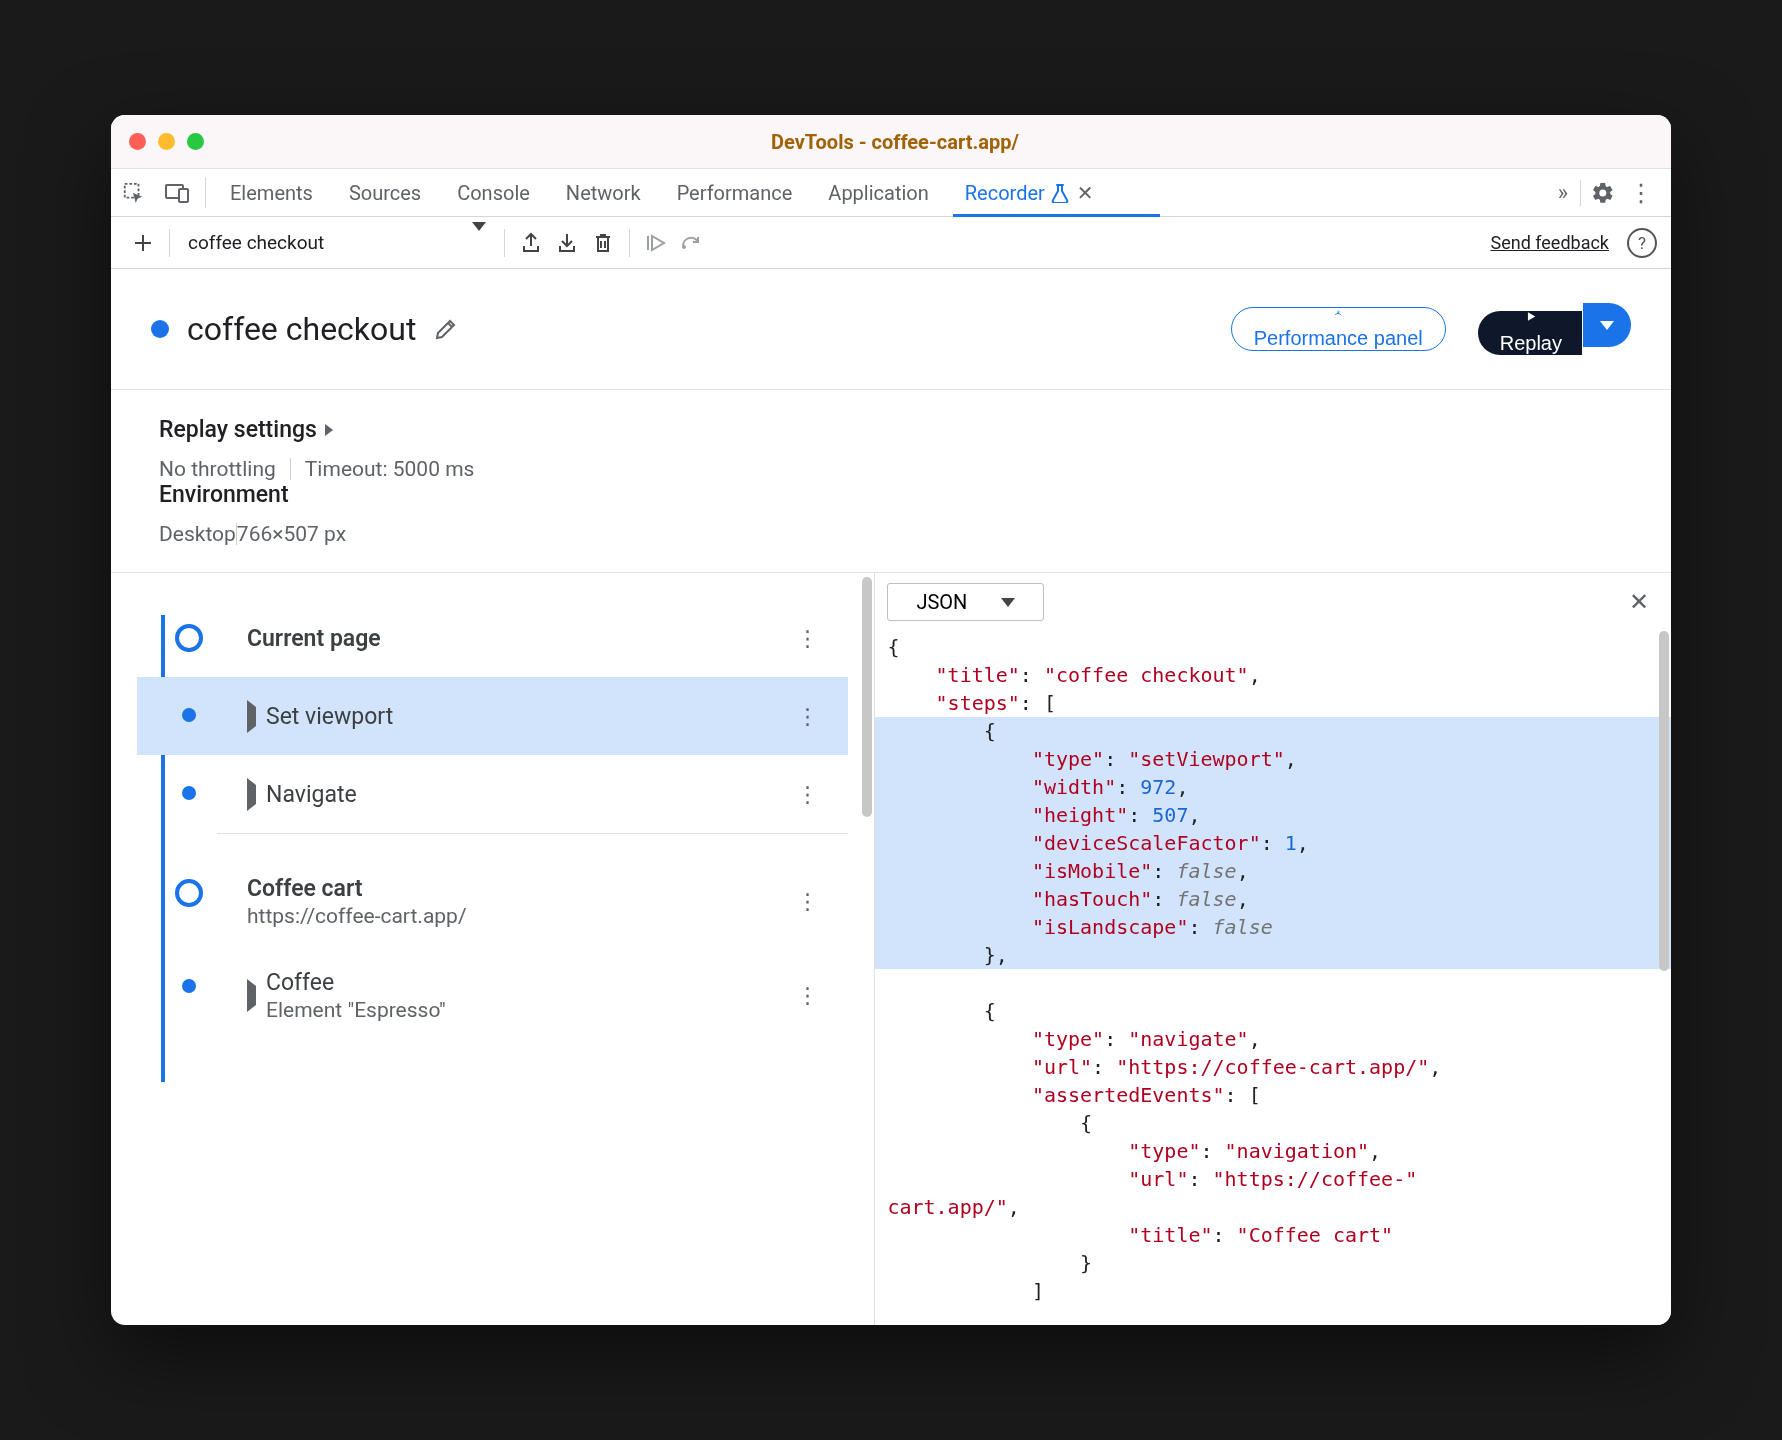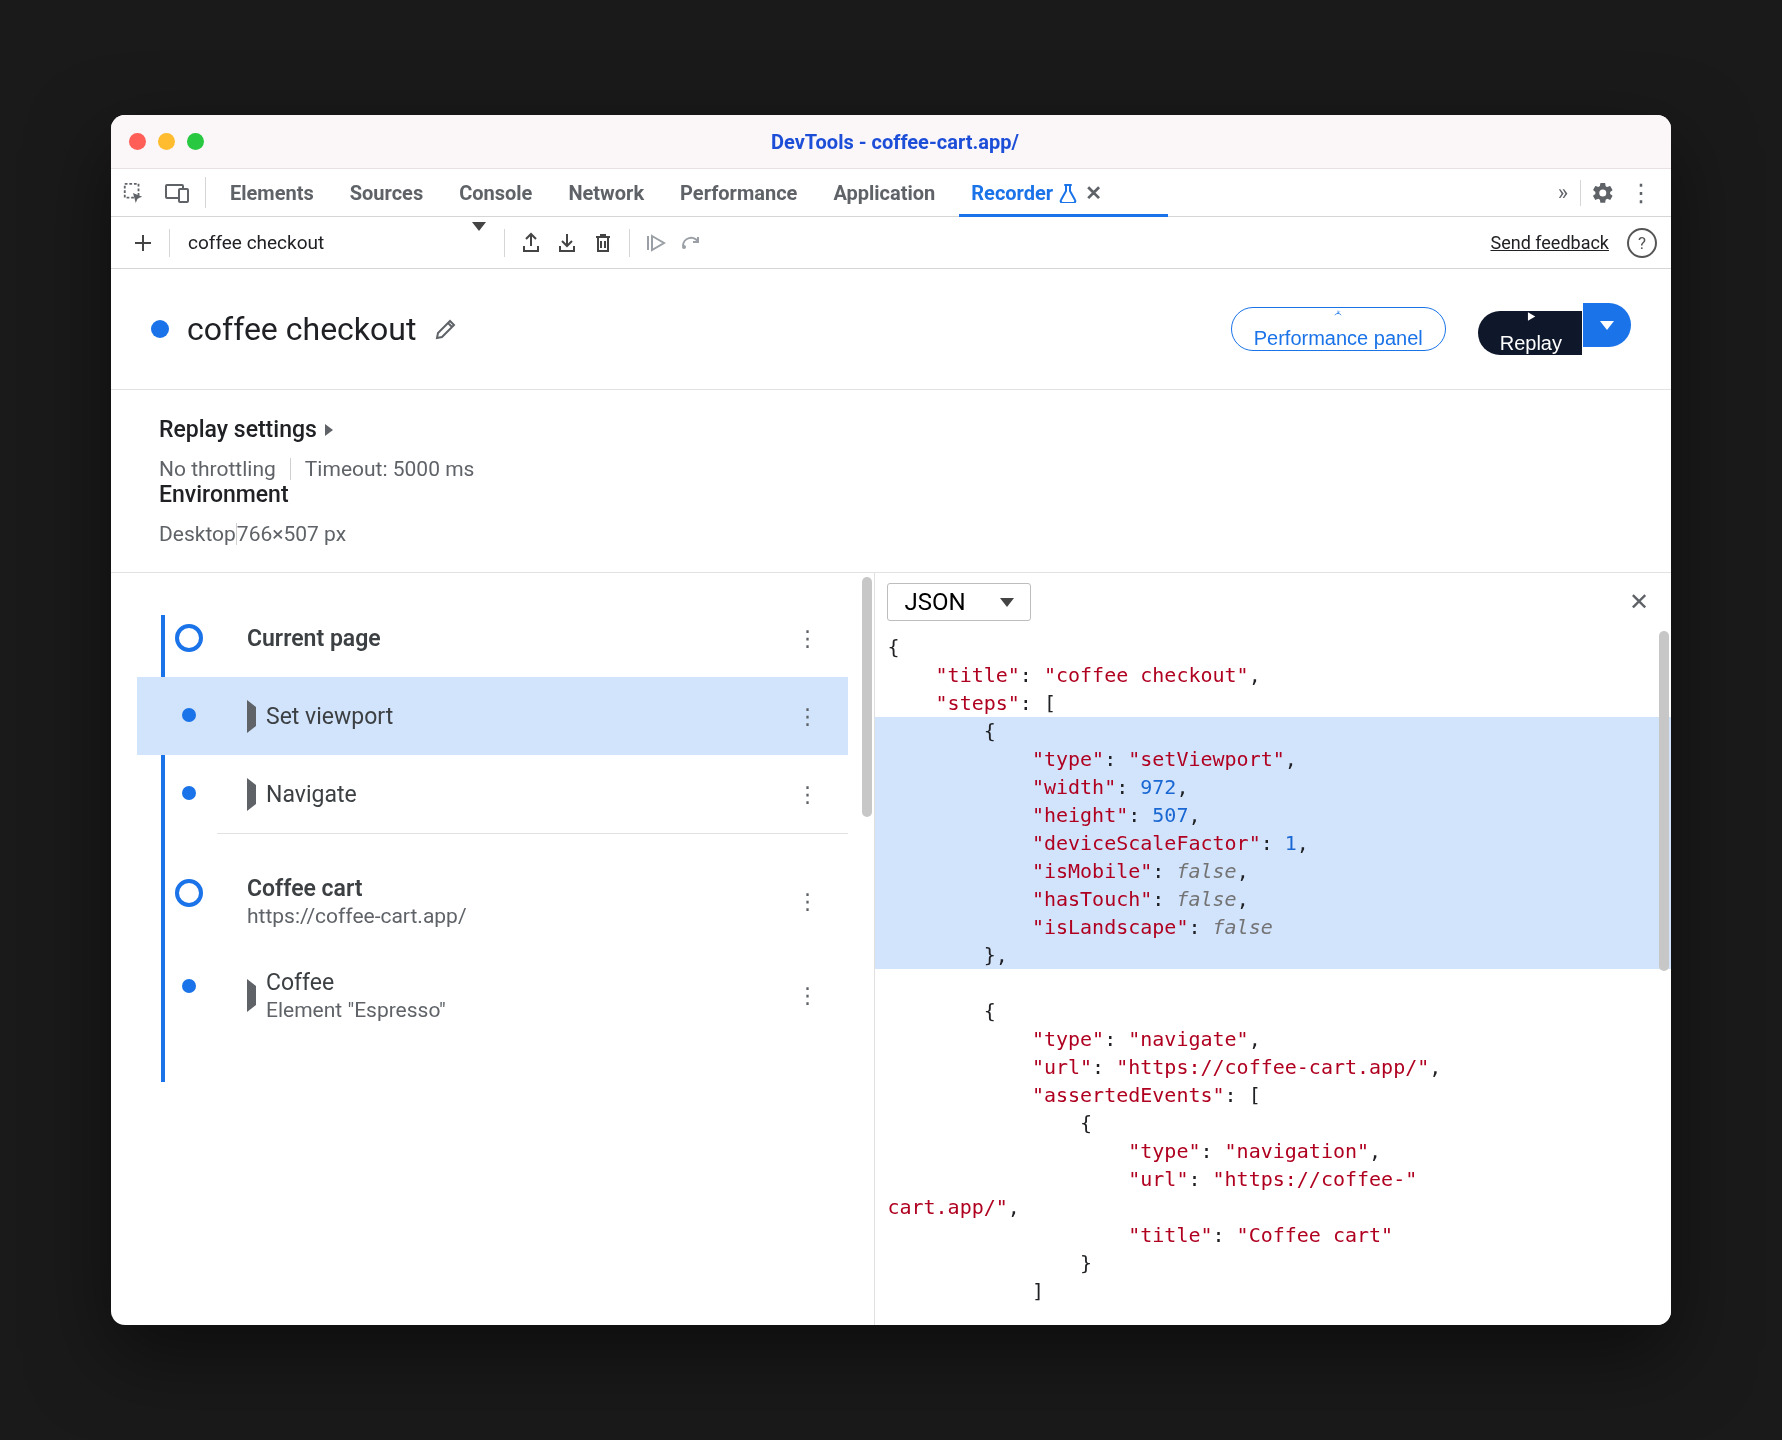--- a/index.html
+++ b/index.html
@@ -32,40 +32,40 @@
       position: relative;
       border-bottom: 1px solid #e8e0e4;
     }
     .traffic-lights { display: flex; gap: 12px; }
     .tl { width: 17px; height: 17px; border-radius: 50%; }
     .tl.red { background: #ff5f57; }
     .tl.yellow { background: #febc2e; }
     .tl.green { background: #28c840; }
     .window-title {
       position: absolute; left: 8px; right: 0;
-      text-align: center; font-weight: 700; font-size: 20px; color: #1d4ed8;
+      text-align: center; font-weight: 700; font-size: 20px; color: #a16207;
       pointer-events: none;
     }
     
     .tabsrow {
       height: 48px;
       background: #fff;
       display: flex;
       align-items: stretch;
       border-bottom: 1px solid #d6d6d6;
       font-size: 20px;
       color: #5f6368;
     }
     .tabsrow .iconbtn {
       width: 44px; display: flex; align-items: center; justify-content: center;
     }
     .tabsrow .tabs { display: flex; align-items: stretch; gap: 0; }
     .tab {
       padding: 0 18px; display: flex; align-items: center; cursor: pointer;
-      position: relative; gap: 6px; font-weight: bold;
+      position: relative; gap: 6px;
     }
     .tab.active { color: #1a73e8; }
     .tab.active::after {
       content: ""; position: absolute; left: 6px; right: -48px; bottom: -1px;
       height: 3px; background: #1a73e8;
     }
     .tabsrow .spacer { flex: 1; }
     .right-controls { display: flex; align-items: center; gap: 6px; padding-right: 14px; }
     
     .toolbar {
@@ -122,22 +122,22 @@
       flex: 1; display: flex; overflow: hidden;
     }
     .steps-col {
       width: 49%; border-right: 1px solid #e0e0e0; position: relative;
       overflow: hidden;
     }
     .steps-scroll { overflow-y: auto; height: 100%; }
     .code-col { flex: 1; display: flex; flex-direction: column; background: #fff; position: relative; }
     .code-toolbar { display:flex; align-items:center; padding: 10px 12px; gap: 10px; }
     .select-like {
-      border: 1px solid #bdbdbd; height: 38px; padding: 0 16px; display:flex; align-items:center;
-      font-size: 24px; gap: 34px; border-radius: 3px; cursor: pointer;
+      border: 1px solid #bdbdbd; height: 38px; padding: 0 28px; display:flex; align-items:center;
+      font-size: 20px; gap: 34px; border-radius: 3px; cursor: pointer;
     }
     .close-x { margin-left: auto; font-size: 24px; color: #5f6368; cursor: pointer; padding: 4px 10px; }
     .code-area { flex:1; overflow: auto; font-family: Menlo, Consolas, monospace; font-size: 20px; line-height: 1.4; padding: 2px 12px 20px; white-space: pre; color: #202124; position: relative; }
     .json-key { color: #b00020; }
     .json-str { color: #b00020; }
     .json-num { color: #1967d2; }
     .json-bool { color: #737373; font-style: italic; }
     .hlblock { background: #d2e3fc; display: block; margin: 0 -12px 0 -12px; padding: 0 12px; }
     
     .timeline { position: relative; padding: 26px 26px 40px 26px; }

